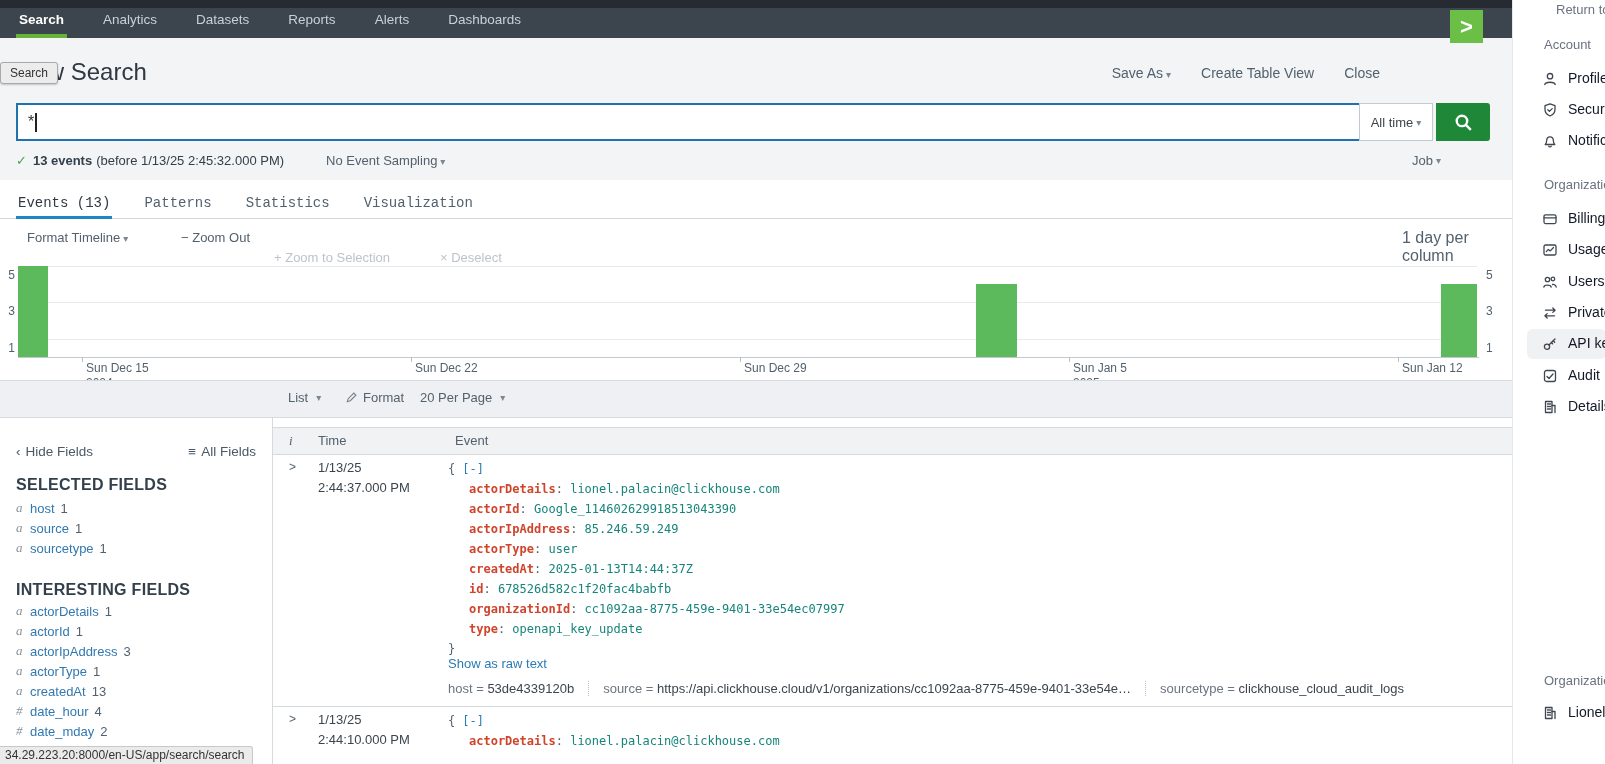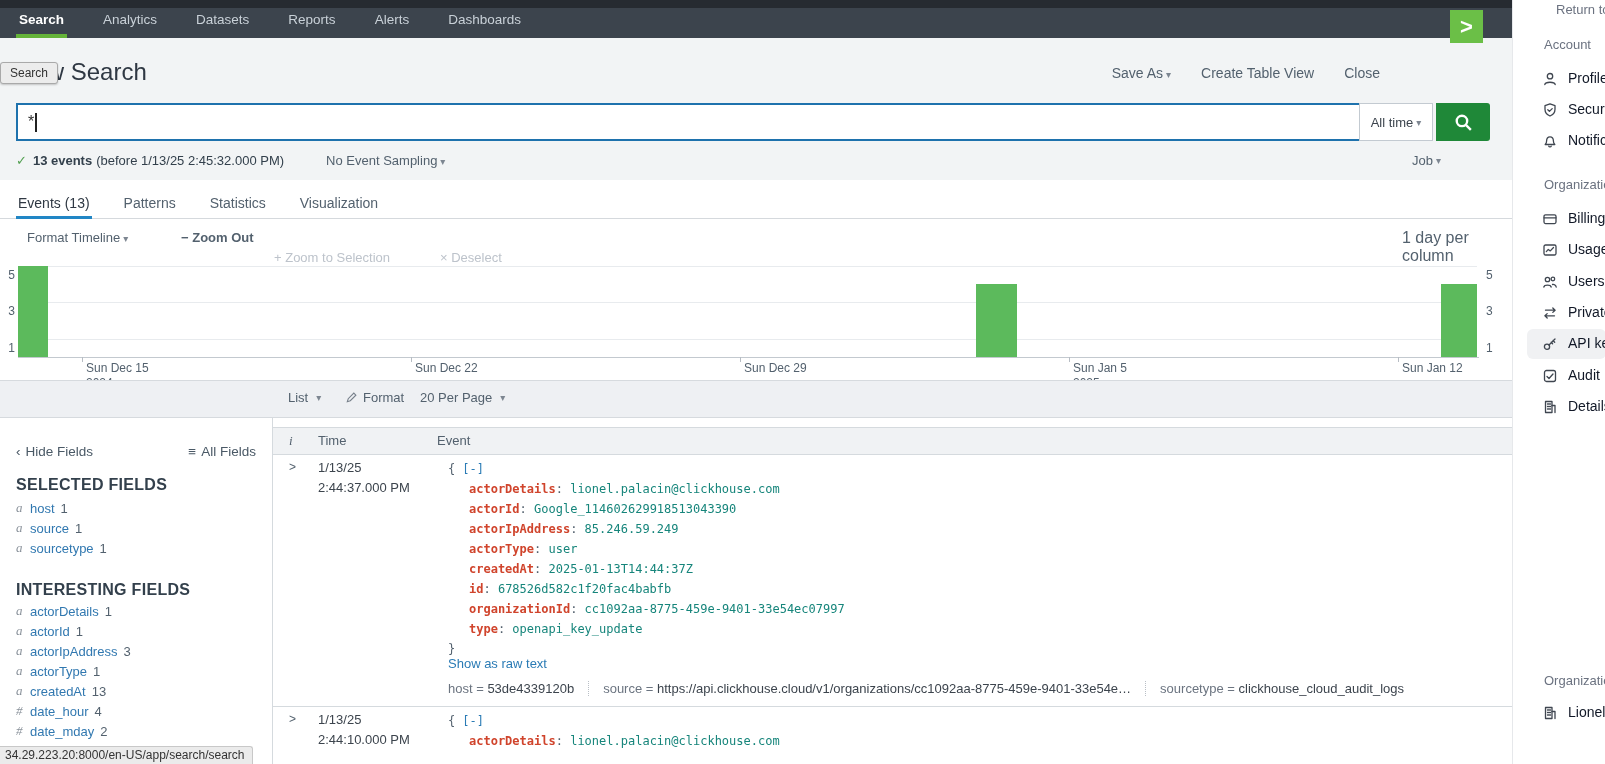--- a/index.html
+++ b/index.html
@@ -31,21 +31,21 @@
   
   .jobbar-left{left:16px;top:153px;font-size:13px;color:#33404c;display:flex;align-items:center;}
   .checkmark{color:#53a051;margin-right:6px;font-size:13px;}
   .evcount{font-weight:bold;margin-right:4px;white-space:nowrap;}
   .evdetail{white-space:nowrap;}
   .sampling{margin-left:42px;color:#53616e;cursor:pointer;white-space:nowrap;}
   .jobbar-right{top:153px;right:37px;display:flex;gap:17px;align-items:center;font-size:13px;color:#53616e;flex-direction:column;}
   .jobbar-right .jicon{display:flex;align-items:center;cursor:pointer;}
   .white-bg{left:0;top:180px;width:1512px;height:584px;background:#fff;}
   
-  .tabs{left:16px;top:186px;display:flex;gap:30px;height:33px;z-index:5;}
+  .tabs{left:16px;top:186px;display:flex;gap:30px;height:33px;z-index:5;font-family:Liberation Mono, monospace;}
   .tab{display:flex;align-items:center;font-size:14px;color:#53616e;cursor:pointer;padding:0 2px;}
   .tab.active{color:#2f3843;box-shadow:inset 0 -3px 0 #2186c5;}
   .tabs-border{left:0;top:218px;width:1512px;height:1px;background:#d5d9dd;}
   
   .tl{top:230px;font-size:13px;color:#53616e;cursor:pointer;white-space:nowrap;z-index:5;}
   .tl.disabled{color:#bdc3cb;cursor:default;margin-top:20px;}
   .scale-note{top:229px;left:1402px;font-size:16px;color:#53616e;}
   
   #chart{left:0;top:256px;width:1512px;height:124px;}
   .gridline{position:absolute;height:1px;background:#e8ebee;}
@@ -197,21 +197,21 @@
     <div class="abs white-bg"></div>
     <div class="abs tabs-border"></div>
     <div class="abs tabs">
       <div class="tab active">Events (13)</div>
       <div class="tab">Patterns</div>
       <div class="tab">Statistics</div>
       <div class="tab">Visualization</div>
     </div>
 
     <div class="abs tl" style="left:27px;"><span>Format Timeline</span><span class="caret">▾</span></div>
-    <div class="abs tl" style="left:181px;font-weight:bold;">− Zoom Out</div>
+    <div class="abs tl" style="left:181px;">− Zoom Out</div>
     <div class="abs tl disabled" style="left:274px;">+ Zoom to Selection</div>
     <div class="abs tl disabled" style="left:440px;">× Deselect</div>
     <div class="abs scale-note">1 day per column</div>
 
     <div class="abs" id="chart">
         <div class="gridline" style="top: 82.8px; left: 18px; width: 1459px;"></div>
         <div class="ylab left" style="top: 84.8px;">1</div>
         <div class="ylab right" style="top: 84.8px;">1</div>
         <div class="gridline" style="top: 46.4px; left: 18px; width: 1459px;"></div>
         <div class="ylab left" style="top: 48.4px;">3</div>
@@ -329,21 +329,21 @@
             <a class="field-name">date_mday</a>
             <span class="field-count">2</span>
           </div>
         </div>
     </div>
 
     <div class="abs etable">
       <div class="thead">
         <span class="th th-i" style="left:16px;">i</span>
         <span class="th" style="left:45px;">Time</span>
-        <span class="th" style="left:164px;">Event</span>
+        <span class="th" style="left:182px;">Event</span>
       </div>
 
       <span class="expander" style="left:16px;top:42px;">&gt;</span>
       <div class="tdate" style="left:45px;top:40px;">
         <div>1/13/25</div>
           <div>2:44:37.000 PM</div>
       </div>
       <div class="ejson" id="json1" style="top:41px;">
           <div class="jline"><span class="j-brace">{</span><a class="j-collapse">[-]</a></div>
           <div class="jline indent"><span class="j-key">actorDetails</span><span class="j-colon">: </span><span class="j-val">lionel.palacin@clickhouse.com</span></div>

